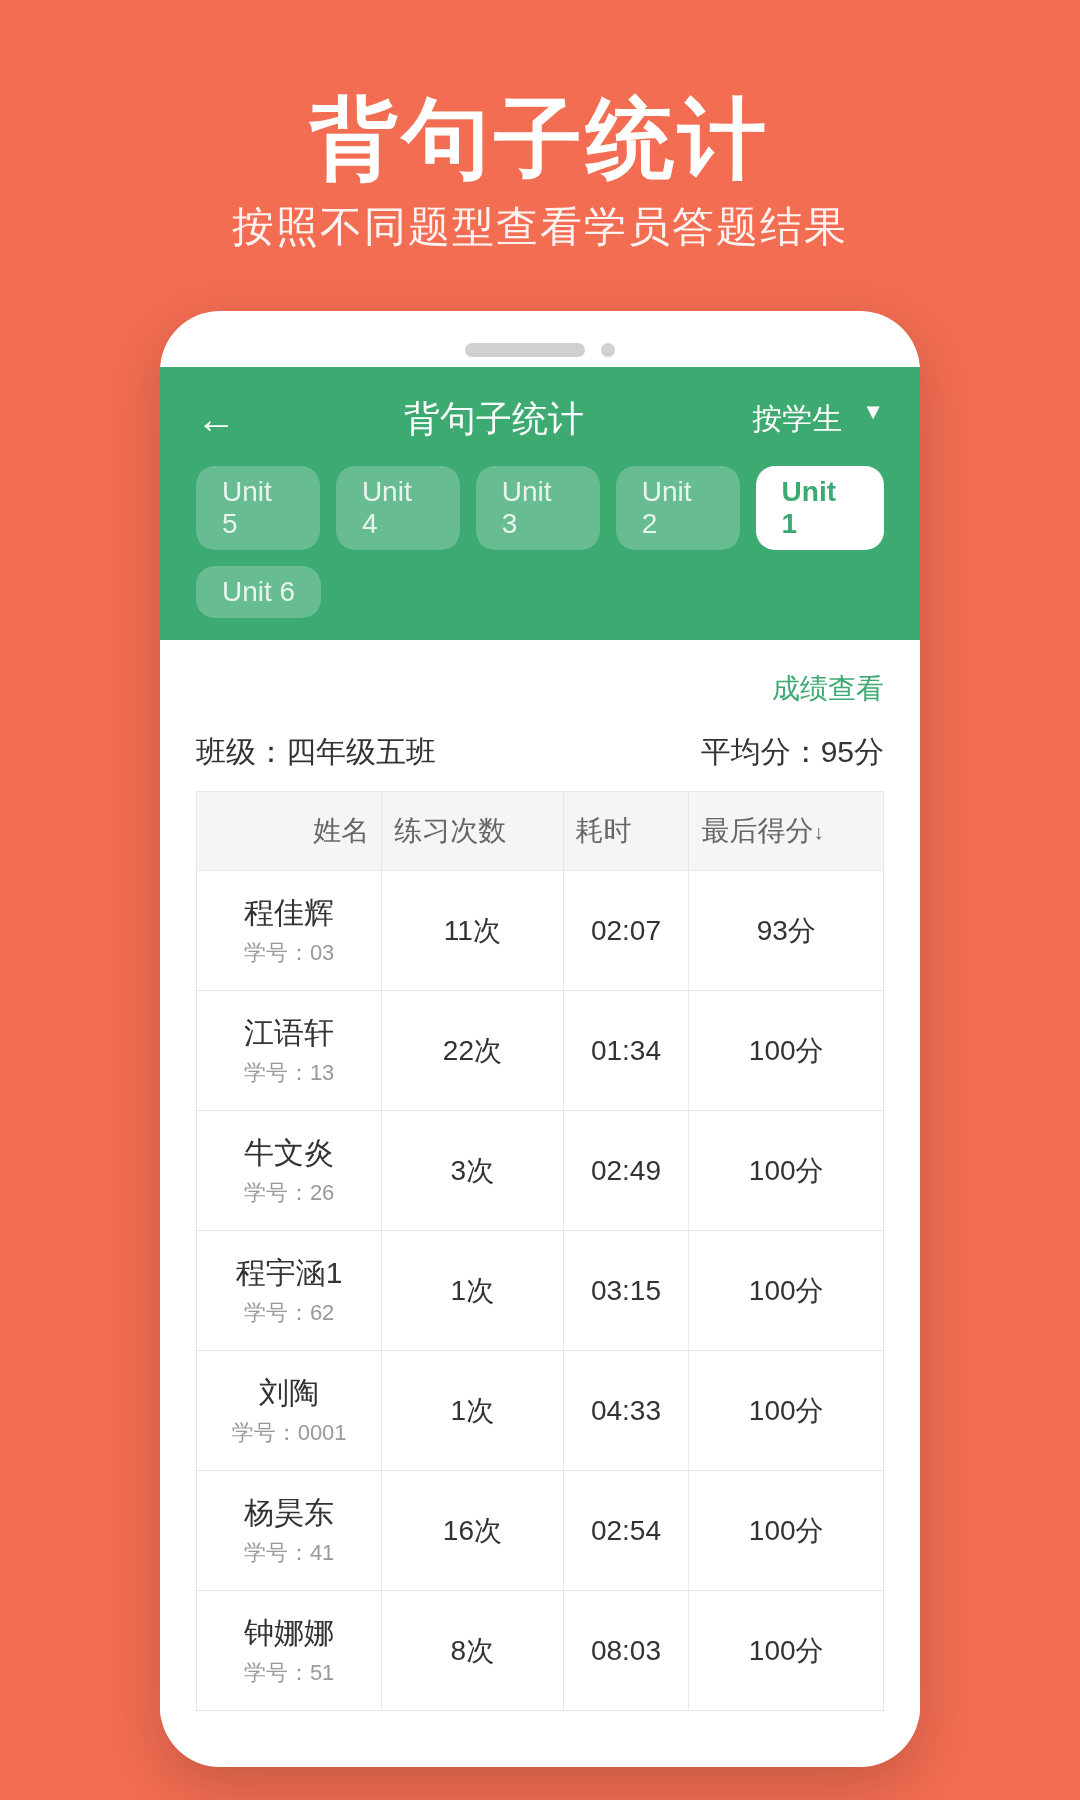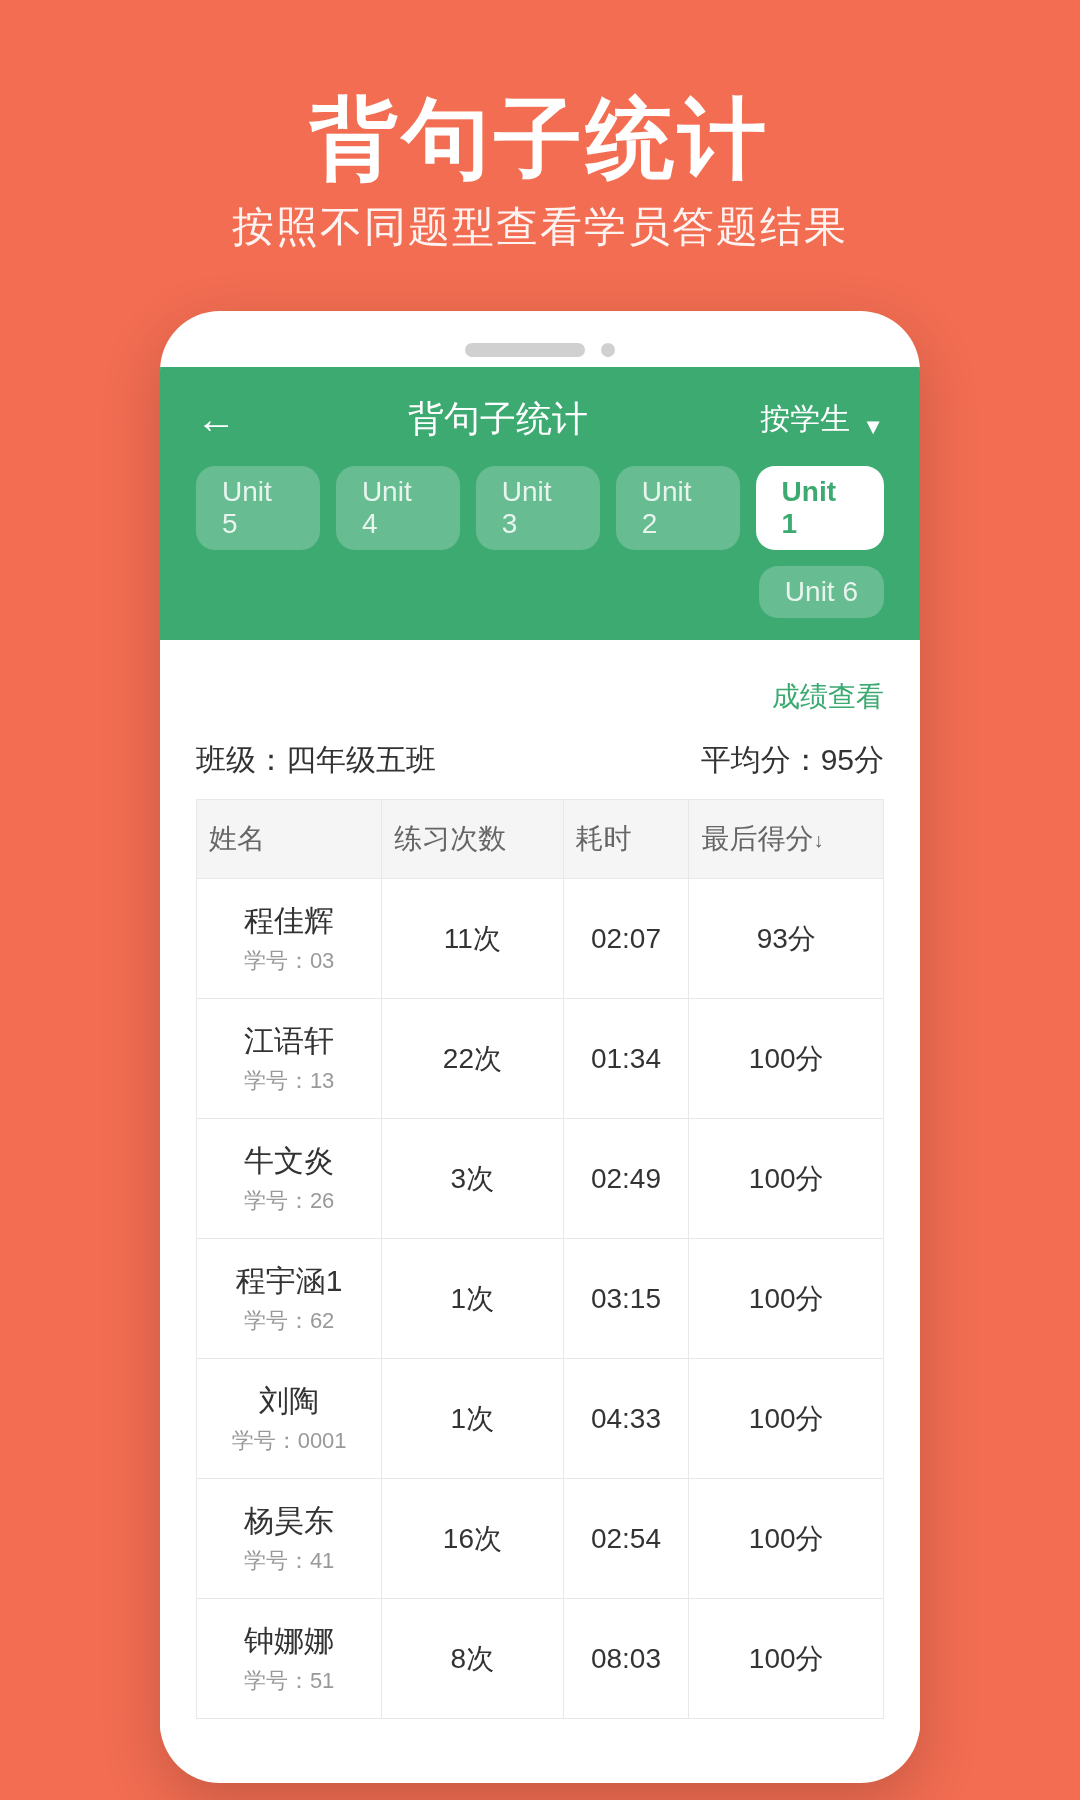--- a/index.html
+++ b/index.html
@@ -84,22 +84,22 @@
     }
 
     .header-title {
       color: #fff;
       font-size: 36px;
       font-weight: 500;
     }
 
     .header-filter {
       display: flex;
-      align-items: flex-end;
-      gap: 12px;
+      align-items: flex-start;
+      gap: 20px;
       color: #fff;
       font-size: 30px;
     }
 
     .dropdown-arrow {
       font-size: 22px;
       color: #fff;
     }
 
     
@@ -107,41 +107,41 @@
       display: flex;
       gap: 16px;
       padding-bottom: 16px;
       justify-content: flex-end;
     }
 
     .unit-tabs-row2 {
       display: flex;
       gap: 16px;
       padding-bottom: 22px;
-      justify-content: flex-end;
+      justify-content: flex-start;
     }
 
     .unit-tab {
       padding: 10px 26px;
       border-radius: 19px;
       font-size: 28px;
       color: rgba(255,255,255,0.85);
       background: rgba(255,255,255,0.22);
       cursor: pointer;
     }
 
     .unit-tab.active {
       background: #fff;
       color: #3DAA72;
       font-weight: 600;
     }
 
     
     .content {
-      padding: 16px 36px;
+      padding: 8px 36px;
       background: #fff;
     }
 
     .score-link {
       text-align: right;
       color: #3DAA72;
       font-size: 28px;
       padding: 22px 0 10px 0;
     }
 
@@ -176,21 +176,21 @@
 
     .table thead th {
       padding: 20px 12px;
       color: #666;
       font-weight: 500;
       text-align: left;
       border: 1px solid #E8E8E8;
     }
 
     .table thead th:first-child {
-      text-align: left;
+      text-align: right;
       margin-left: 8px;
     }
 
     .sort-icon {
       font-size: 20px;
       color: #666;
       vertical-align: middle;
     }
 
     .table tbody tr {

